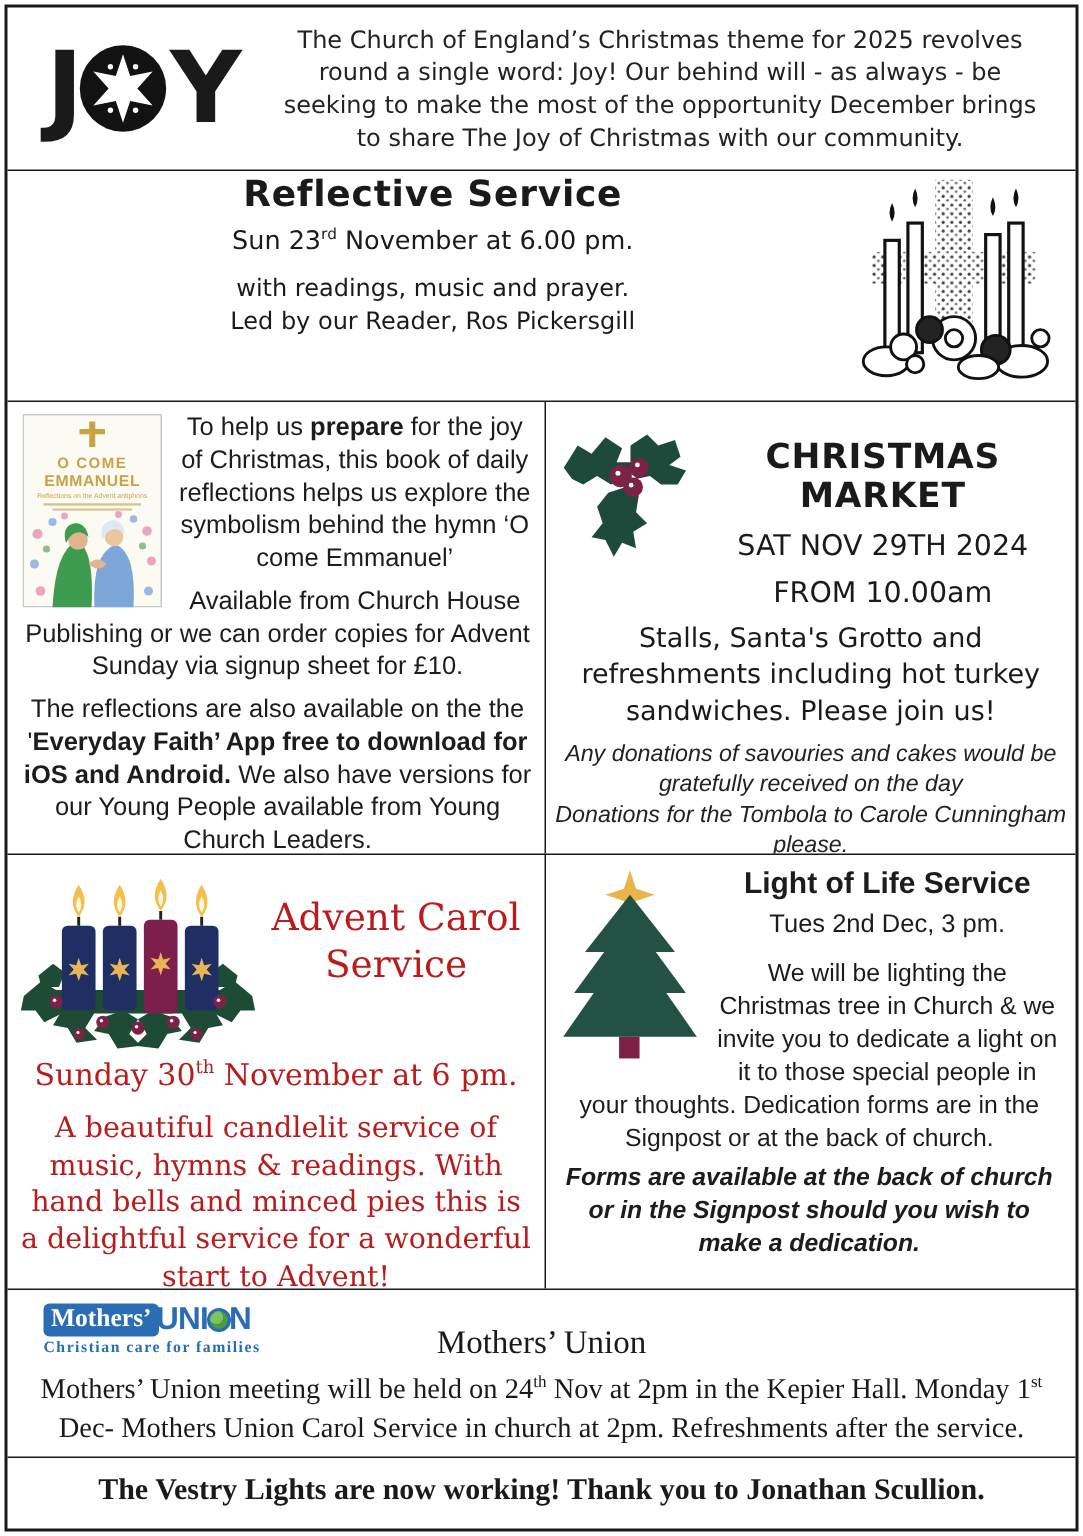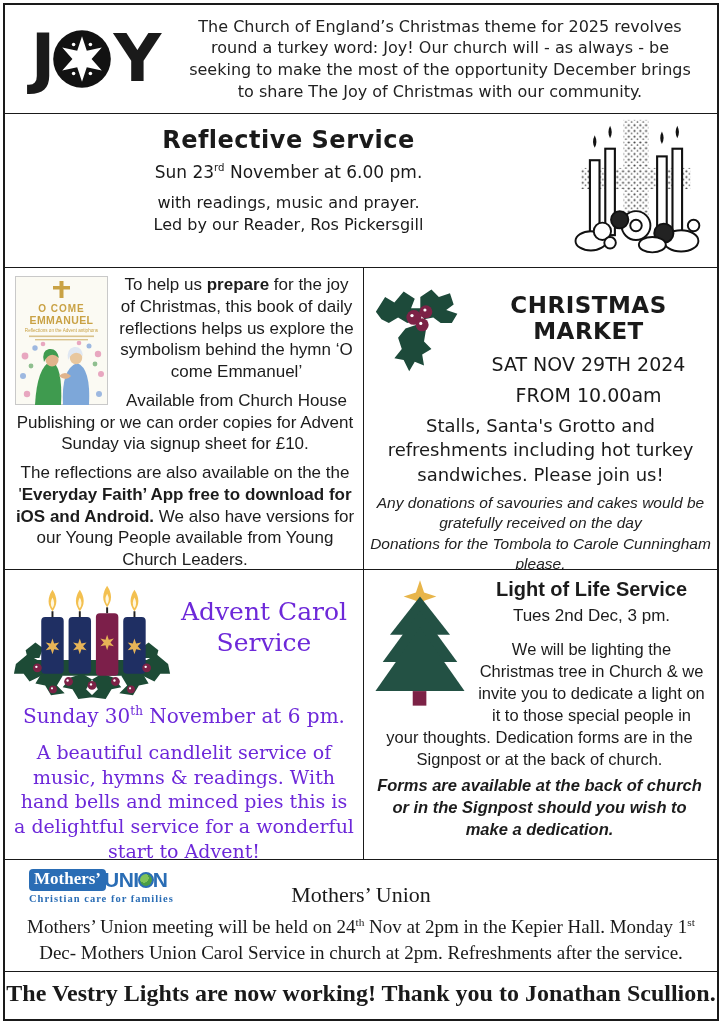--- a/index.html
+++ b/index.html
@@ -16,21 +16,21 @@
   }
 
   
   .header { height:108px; display:flex; align-items:center; padding:4px 10px; }
   .joy { display:flex; align-items:center; width:158px; flex:0 0 158px; justify-content:center; }
   .joy span { font-family:"DejaVu Sans", sans-serif; font-weight:800; font-size:66px; letter-spacing:-4px; line-height:1; }
   .joy svg { width:60px; height:60px; margin:0 1px; }
   .header-text { flex:1; text-align:center; font-size:16px; line-height:1.35; color:#222; }
 
   
-  .reflective { height:154px; position:relative; padding:12px 165px 4px 20px; text-align:center; }
+  .reflective { height:154px; position:relative; padding:1px 165px 4px 20px; text-align:center; }
   .reflective .title { font-size:24px; font-weight:600; margin-bottom:8px; letter-spacing:0.5px; }
   .reflective .date { font-size:17px; margin-bottom:10px; }
   .reflective .body-line { font-size:16px; line-height:1.4; }
   .reflective .woodcut { position:absolute; right:8px; top:4px; width:146px; height:144px; }
   sup { font-size:0.6em; vertical-align:super; line-height:0; }
 
   
   .cols { display:flex; }
   .row2 { height:302px; }
   .row3 { height:290px; }
@@ -44,21 +44,21 @@
 
   
   .market { padding:6px 6px 2px 6px; text-align:center; }
   .holly-icon { float:left; width:88px; height:102px; margin:10px 4px 0 4px; }
   .market .title { font-size:23px; font-weight:600; margin-top:18px; letter-spacing:0.5px; }
   .market .date-line { font-size:19px; margin-top:9px; }
   .market .body { font-size:18px; line-height:1.35; margin-top:8px; }
   .market .note { clear:both; font-family:"Liberation Sans", sans-serif; font-style:italic; font-size:15.5px; line-height:1.32; margin-top:6px; color:#222; }
 
   
-  .advent { padding:4px 8px; font-family:"DejaVu Serif", serif; text-align:center; color:#6d28d9; }
+  .advent { padding:4px 8px; font-family:"DejaVu Serif", serif; text-align:center; color:#b91c1c; }
   .wreath { float:left; width:158px; height:122px; margin:6px 2px 2px 0; }
   .advent .title { font-size:25px; line-height:1.25; margin-top:22px; }
   .advent .date { clear:both; font-size:20px; margin-top:14px; text-align:center; }
   .advent .body { font-size:19px; line-height:1.3; margin-top:12px; }
 
   
   .light { padding:6px 8px 2px 6px; font-family:"Liberation Sans", sans-serif; text-align:center; color:#1c1c1c; }
   .tree-icon { float:left; width:100px; height:128px; margin:2px 4px 0 0; }
   .light .title { font-size:20px; font-weight:700; margin-top:2px; }
   .light .date { font-size:17px; margin-top:5px; }
@@ -72,21 +72,21 @@
   .mu-mothers { background:#2a6db5; color:#fff; font-family:"Liberation Serif", serif; font-weight:700; font-size:17px; padding:0 5px 2px 5px; border-radius:4px; }
   .mu-union { color:#2a6db5; font-family:"Liberation Sans", sans-serif; font-weight:800; font-size:21px; letter-spacing:-0.5px; margin-left:-2px; display:flex; align-items:center; }
   .mu-globe { display:inline-block; width:16px; height:16px; border-radius:50%; border:2.5px solid #2a6db5;
               background:radial-gradient(circle at 35% 35%, #7fc35a 0 40%, #4a9c46 41% 75%, #3b7fc0 76%); margin:0 -1px; }
   .mu-tag { color:#2a6db5; font-family:"Liberation Serif", serif; font-weight:700; font-size:10.5px; letter-spacing:1px; margin-top:1px; }
   .mu .title { font-size:22px; font-weight:400; margin-bottom:6px; }
   .mu .body { font-size:19px; line-height:1.35; }
 
   
   .footer { height:43px; display:flex; align-items:center; justify-content:center;
-            font-family:"Liberation Serif", serif; font-weight:700; font-size:24px; }
+            font-family:"Liberation Serif", serif; font-weight:700; font-size:20px; }
 </style>
 </head>
 <body>
 
 <div class="page">
 
   <section class="header">
     <div class="joy">
       <span>J</span>
       <svg viewBox="0 0 100 100">
@@ -94,21 +94,21 @@
         <polygon fill="#fff" points="50,12 58,36.1 82.9,31 66,50 82.9,69 58,63.9 50,88 42,63.9 17.1,69 34,50 17.1,31 42,36.1"></polygon>
         <circle cx="36" cy="25.8" r="3" fill="#fff"></circle>
           <circle cx="64" cy="25.8" r="3" fill="#fff"></circle>
         <circle cx="36" cy="74.2" r="3" fill="#fff"></circle>
           <circle cx="64" cy="74.2" r="3" fill="#fff"></circle>
       </svg>
       <span>Y</span>
     </div>
     <div class="header-text">
       <div>The Church of England’s Christmas theme for 2025 revolves</div>
-      <div>round a turkey word: Joy!  Our church will - as always - be</div>
+      <div>round a single word: Joy!  Our behind will - as always - be</div>
       <div>seeking to make the most of the opportunity December brings</div>
       <div>to share The Joy of Christmas with our  community.</div>
     </div>
   </section>
 
   <section class="reflective">
     <div class="title">Reflective Service</div>
     <div class="date"><span>Sun 23</span><sup>rd</sup><span> November at 6.00 pm.</span></div>
     <div class="body-line">with readings, music and prayer.</div>
     <div class="body-line">Led by our Reader, Ros Pickersgill</div>

